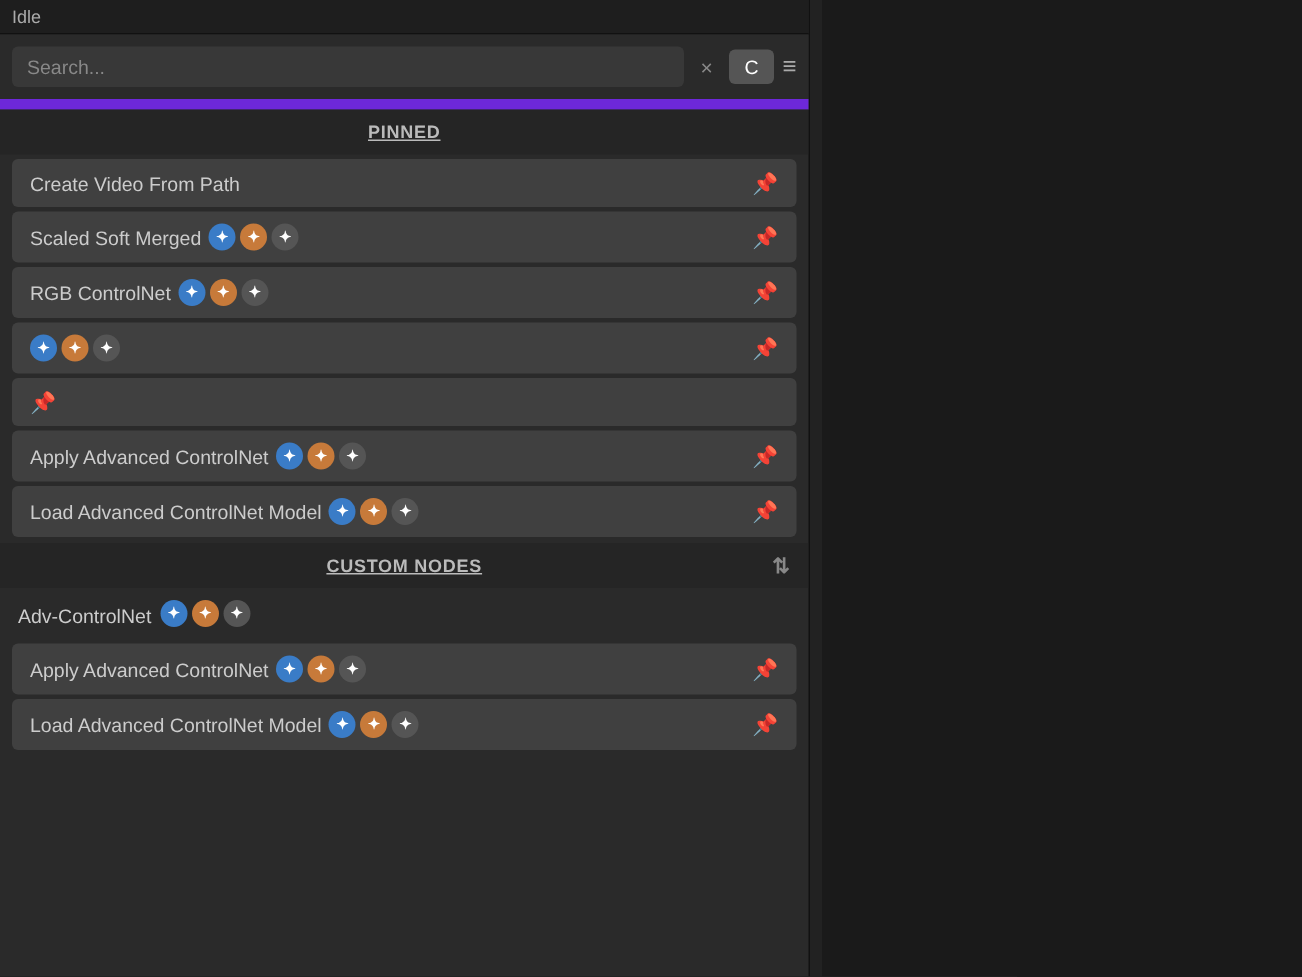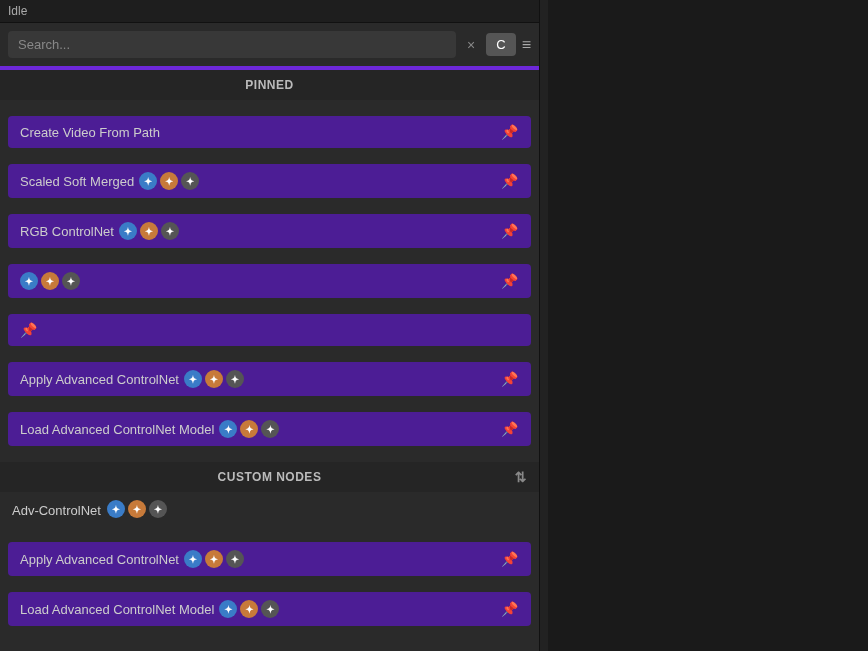--- a/index.html
+++ b/index.html
@@ -33,21 +33,21 @@
       border-bottom: 1px solid #111;
     }
 
     
     .search-bar {
       display: flex;
       align-items: center;
       padding: 8px 8px;
       background: #2a2a2a;
       gap: 6px;
-      border-bottom: 4px solid #6d28d9;
+      border-bottom: 7px solid #6d28d9;
     }
 
     .search-input {
       flex: 1;
       background: #383838;
       border: none;
       border-radius: 4px;
       padding: 6px 10px;
       color: #aaa;
       font-size: 13px;
@@ -91,38 +91,39 @@
       display: flex;
       align-items: center;
       justify-content: center;
       padding: 8px 12px;
       background: #252525;
       font-size: 12px;
       font-weight: bold;
       color: #bbb;
       letter-spacing: 0.5px;
       position: relative;
+      text-decoration: underline;
     }
 
     .section-header .header-icon {
       position: absolute;
       right: 12px;
       color: #888;
       font-size: 14px;
       cursor: pointer;
     }
 
     
     .node-item {
       display: flex;
       align-items: center;
       justify-content: space-between;
-      margin: 16px 8px;
+      margin: 3px 8px;
       padding: 8px 12px;
-      background: #4c1d95;
+      background: #404040;
       border-radius: 4px;
       cursor: pointer;
     }
 
     .node-label {
       display: flex;
       align-items: center;
       gap: 5px;
       font-size: 13px;
       color: #ccc;

